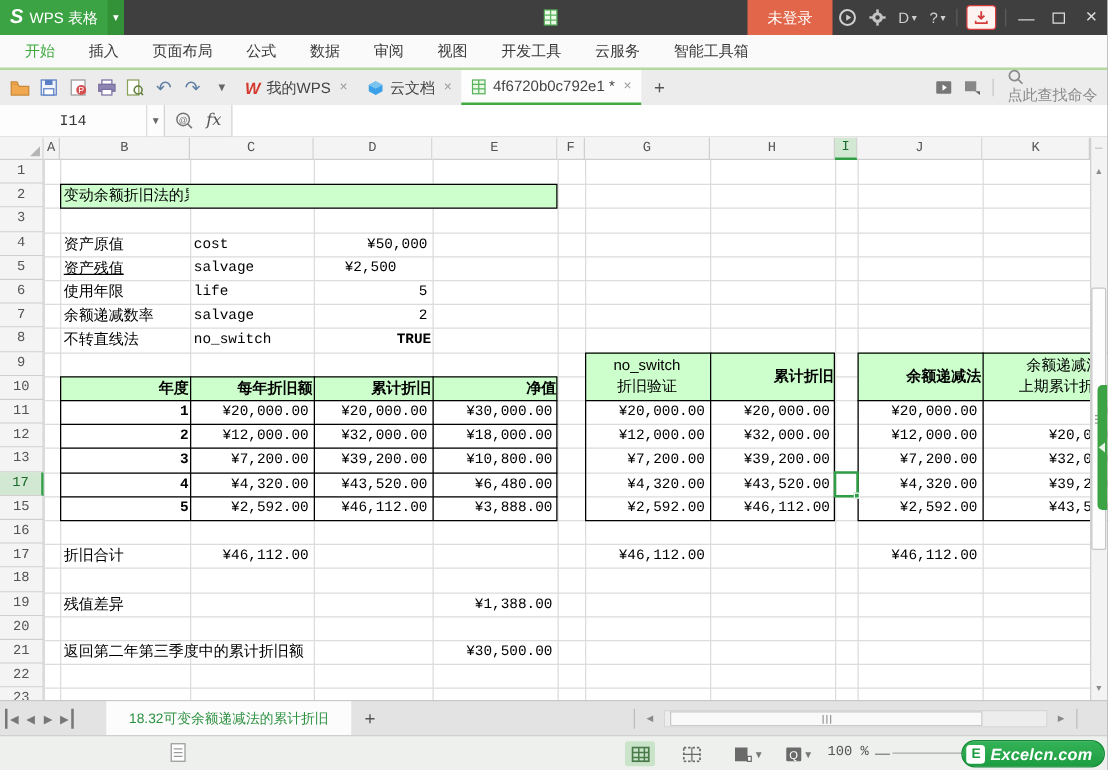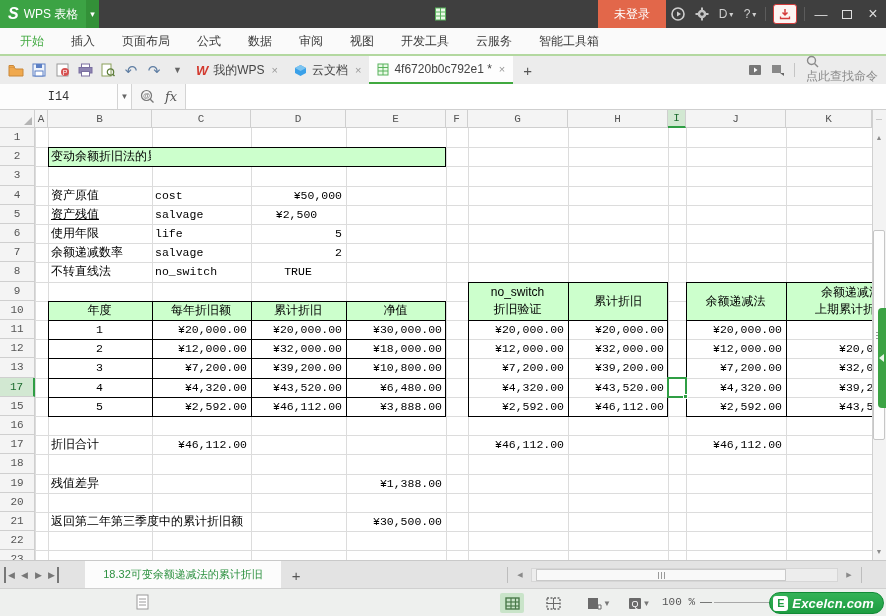--- a/index.html
+++ b/index.html
@@ -56,21 +56,21 @@
   #sheet { left:0; top:110px; width:886px; height:450px; background:#fff; overflow:hidden; }
   .colhdr, .rowhdr { background:#f4f4f4; color:#555; font-size:11px;
     font-family:"Liberation Mono","DejaVu Sans Mono",monospace;
     display:flex; align-items:center; justify-content:center;
     border-right:1px solid #cfcfcf; border-bottom:1px solid #cfcfcf; }
   .colhdr.sel { background:#d2e8d2; border-bottom:2px solid #2f9e44; color:#1c6b2e; }
   .rowhdr.sel { background:#d2e8d2; border-right:2px solid #2f9e44; color:#1c6b2e; }
   .gl { background:#dcdcdc; }
   .cell { font-size:12px; line-height:19px; white-space:nowrap; overflow:hidden; color:#000; }
   .mono { font-family:"Liberation Mono","DejaVu Sans Mono",monospace; font-size:11.5px; }
-  .ct { text-align:center; } .rt { text-align:right; padding-right:3px; } .lt { text-align:left; padding-left:3px; }
+  .ct { text-align:right;font-weight:bold; } .rt { text-align:right; padding-right:3px; } .lt { text-align:left; padding-left:3px; }
   .greenfill { background:#ccffcc; }
   .blk { border:1px solid #000; background:transparent; pointer-events:none; }
   .blkline { background:#000; pointer-events:none; }
   .two-line { line-height:17px; display:flex; flex-direction:column; justify-content:center; text-align:center; }
   #sel-cell { border:2px solid #2f9e44; background:transparent; }
   #fill-handle { width:5px; height:5px; background:#2f9e44; border:1px solid #fff; }
   
   #vscroll { background:#f3f3f3; border-left:1px solid #d0d0d0; }
   .scr-btn { display:flex; align-items:center; justify-content:center; color:#8a8a8a; font-size:7px; }
   .scr-thumb { background:#fdfdfd; border:1px solid #c6c6c6; border-radius:2px; }

